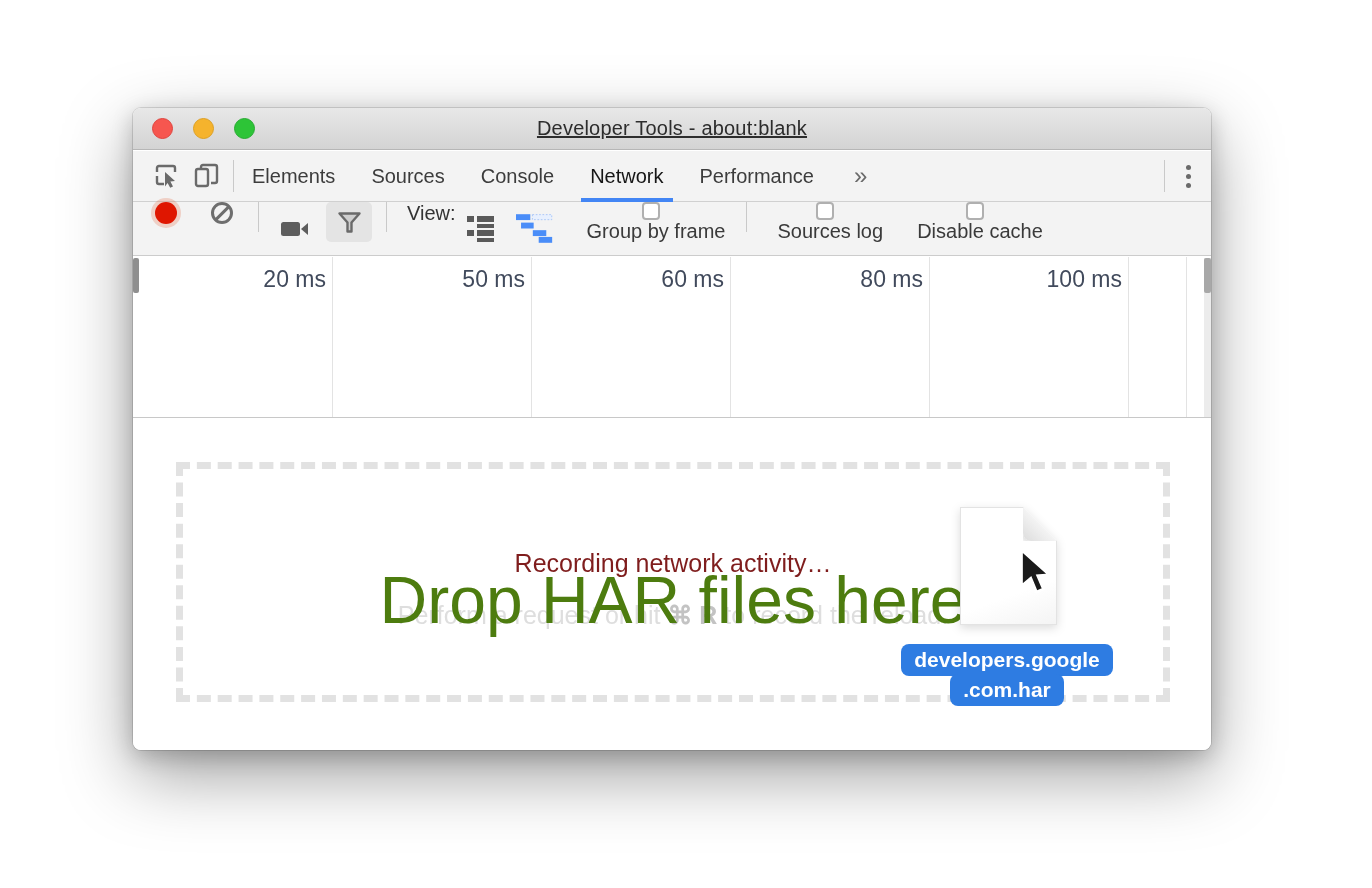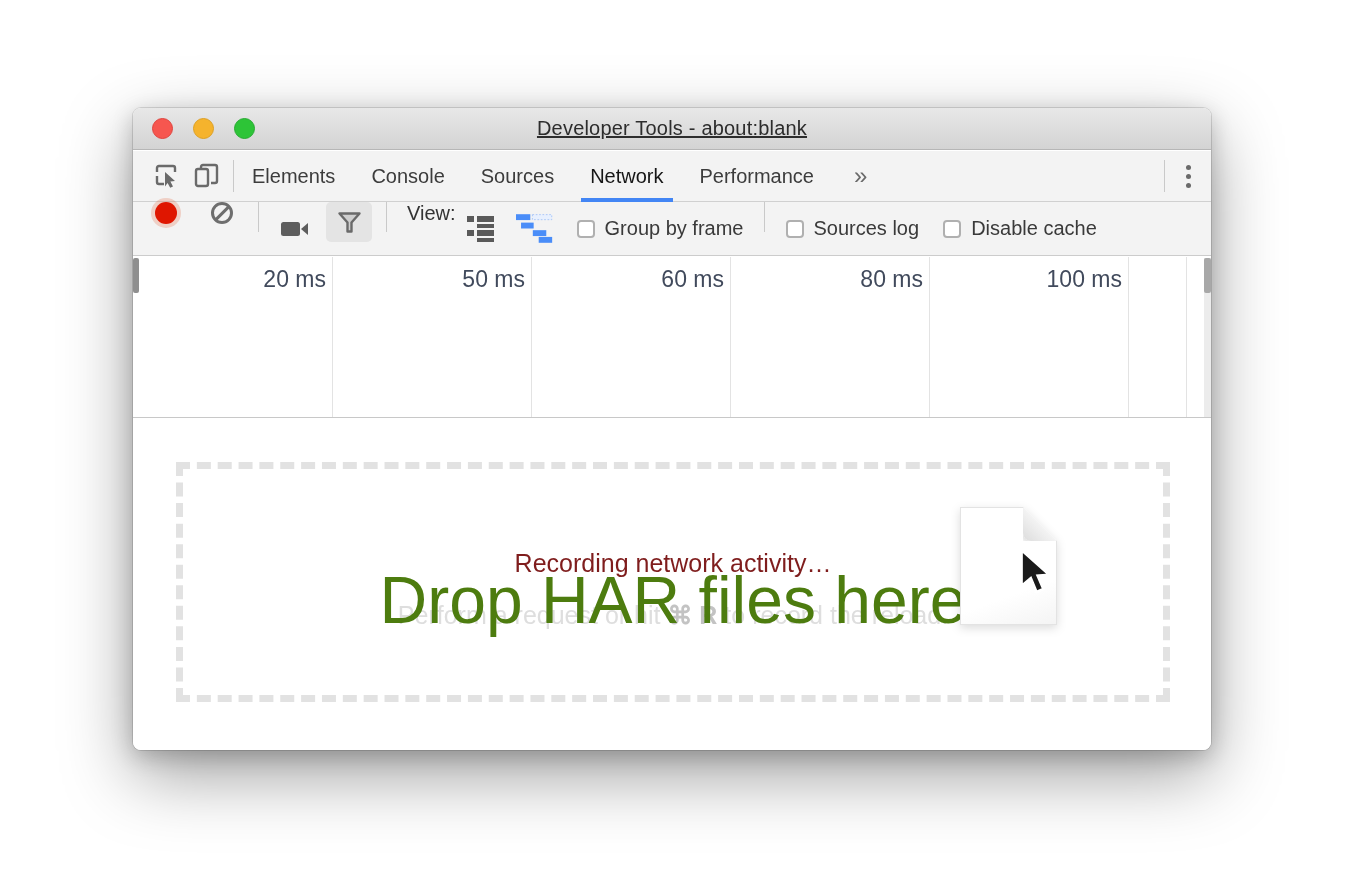--- a/index.html
+++ b/index.html
@@ -54,21 +54,21 @@
   .clear::after { content:""; position:absolute; left:-1px; top:6.5px; width:18px; height:3px;
     background:#6e6e6e; transform:rotate(-45deg); }
   .toolbar .vdiv { margin-left:25px; height:30px; }
   .cam { margin-left:21px; }
   .filterbtn { margin-left:16px; width:46px; height:40px; background:#e4e4e4;
     border-radius:5px; display:flex; align-items:center; justify-content:center; }
   .toolbar .vdiv.v2 { margin-left:14px; }
   .viewlabel { margin-left:20px; font-size:20px; color:#333; }
   .listicon { margin-left:11px; }
   .wf { margin-left:22px; }
-  .cbgroup { display:flex; align-items:center; margin-left:24px; }
+  .cbgroup { display:flex; align-items:center; margin-left:24px;flex-direction:column; }
   .cbgroup.g2 { margin-left:21px; }
   .cbgroup.g3 { margin-left:24px; }
   .checkbox { width:18px; height:18px; border:2px solid #b0b0b0; border-radius:4px;
     background:#fff; flex:none; }
   .cblabel { margin-left:10px; font-size:20px; color:#3a3a3a; white-space:nowrap; }
   .toolbar .vdiv.v3 { margin-left:20px; }
 
   
   .overview { position:absolute; left:0; top:149px; width:100%; height:161px;
     background:#fff; border-bottom:1px solid #c8c8c8; }
@@ -139,22 +139,22 @@
       </span>
       <span class="iconbtn tb-device">
         <svg width="30" height="28" viewBox="0 0 30 28">
           <path d="M9 6 V5 q0-2 2-2 h12 q2 0 2 2 v14 q0 2 -2 2 h-4" fill="none" stroke="#6a6a6a" stroke-width="2.4"></path>
           <rect x="4" y="7" width="12" height="17" rx="2" fill="#f3f3f3" stroke="#6a6a6a" stroke-width="2.4"></rect>
         </svg>
       </span>
       <span class="vdiv left"></span>
 
       <span class="tab">Elements</span>
+      <span class="tab">Sources</span>
       <span class="tab">Console</span>
-      <span class="tab">Sources</span>
       <span class="tab active">Network</span>
       <span class="tab">Performance</span>
       <span class="overflow-chev">»</span>
 
       <span class="vdiv right"></span>
       <span class="kebab">
           <i></i>
           <i></i>
           <i></i>
         </span>
@@ -240,15 +240,19 @@
     <div class="drop-big">Drop HAR files here</div>
     <div class="ghost-hint"><span>Perform a request or hit </span><span class="keys">⌘ R</span><span> to record the reload.</span></div>
 
     <div class="harfile">
       <div class="page"></div>
       <div class="fold"></div>
     </div>
     <svg class="cursor" width="36" height="52" viewBox="0 0 24 34">
       <path d="M3 1 L3 25 L9.2 19.8 L13 29 L17.6 27 L13.8 18.2 L21.5 17.5 Z" fill="#1a1a1a" stroke="#ffffff" stroke-width="1.8"></path>
     </svg>
+    <div class="chipwrap">
+      <span class="chip l1">developers.google</span>
+      <span class="chip l2">.com.har</span>
+    </div>
 
   </div>
 </div>
 
 </body></html>

